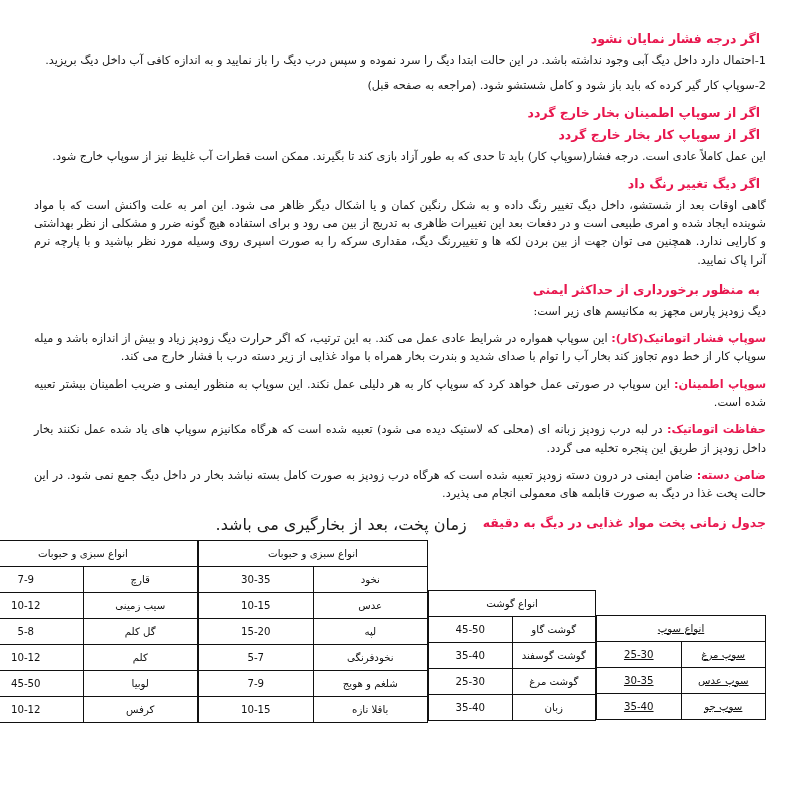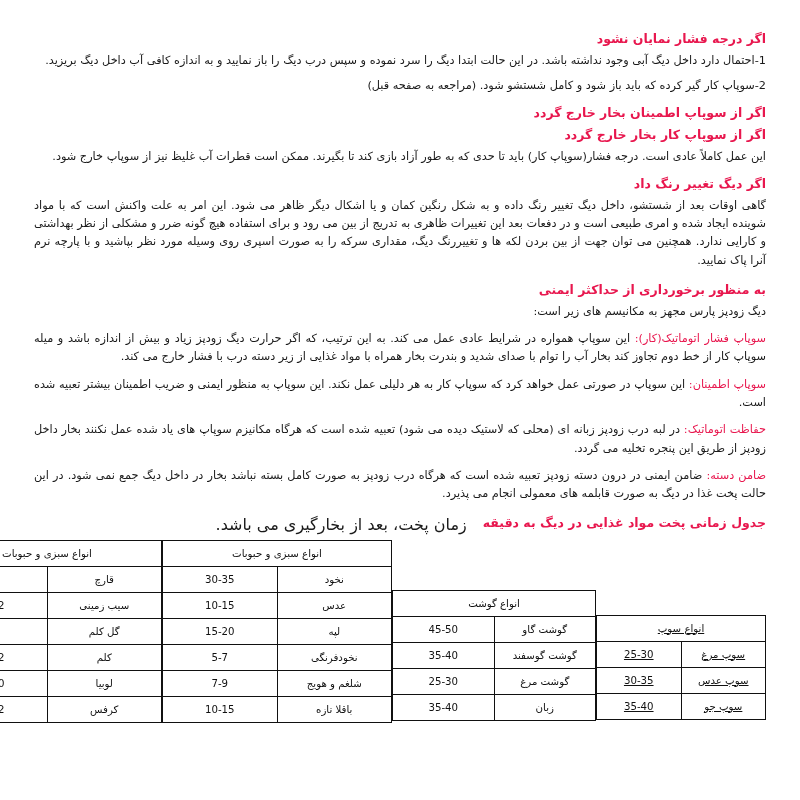--- a/index.html
+++ b/index.html
@@ -19,37 +19,37 @@
     width: 800px;
     height: 800px;
     box-sizing: border-box;
     padding: 30px 34px 10px 34px;
     direction: rtl;
   }
   .sec-head {
     color: #e8174e;
     font-size: 12.5px;
     font-weight: bold;
-    margin: 0 0 3px 0;
+    margin: 0 6px 3px 0;
     line-height: 1.5;
     text-align: right;
   }
   .body-text {
     font-size: 11.3px;
     line-height: 1.62;
     text-align: justify;
     text-justify: inter-word;
     margin: 0 0 9px 0;
     color: #1a1a1a;
   }
   .body-text.last { margin-bottom: 11px; }
   .tight { margin-bottom: 7px; }
   .lead-in {
     color: #e8174e;
-    font-weight: normal;
+    font-weight: bold;
   }
   .plain-line {
     font-size: 11.3px;
     line-height: 1.62;
     margin: 0 0 9px 0;
     color: #1a1a1a;
     text-align: right;
   }
 
   
@@ -94,21 +94,21 @@
     padding: 0;
     height: 25px;
     font-weight: normal;
     color: #111111;
   }
   .t-veg { width: 230px; margin-left: 0; }
   .t-veg td.name { width: 115px; }
   .t-veg td.time { width: 115px; }
 
   .t-veg2 { width: 230px; }
-  .t-meat { width: 204px; }
+  .t-meat { width: 168px; }
   .t-soup { width: 170px; text-decoration: underline; }
 
   .col-wrap {
     display: flex;
     flex-direction: column;
   }
   .offset-meat { margin-top: 50px; }
   .offset-soup { margin-top: 75px; }
 </style>
 </head>

